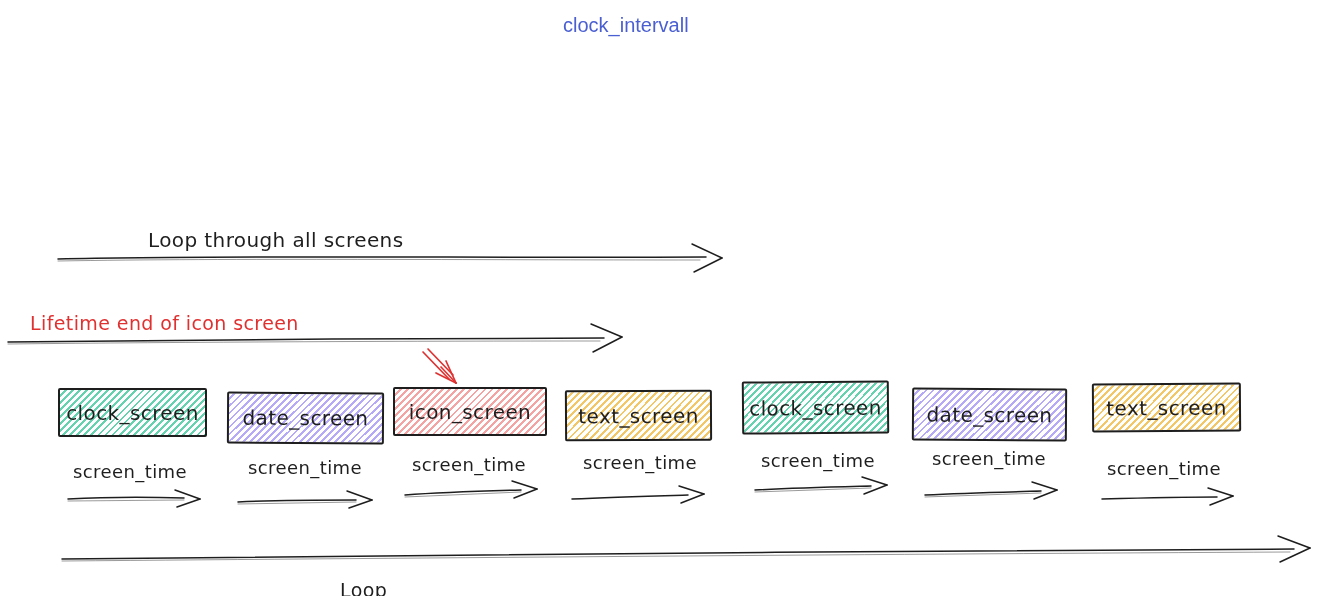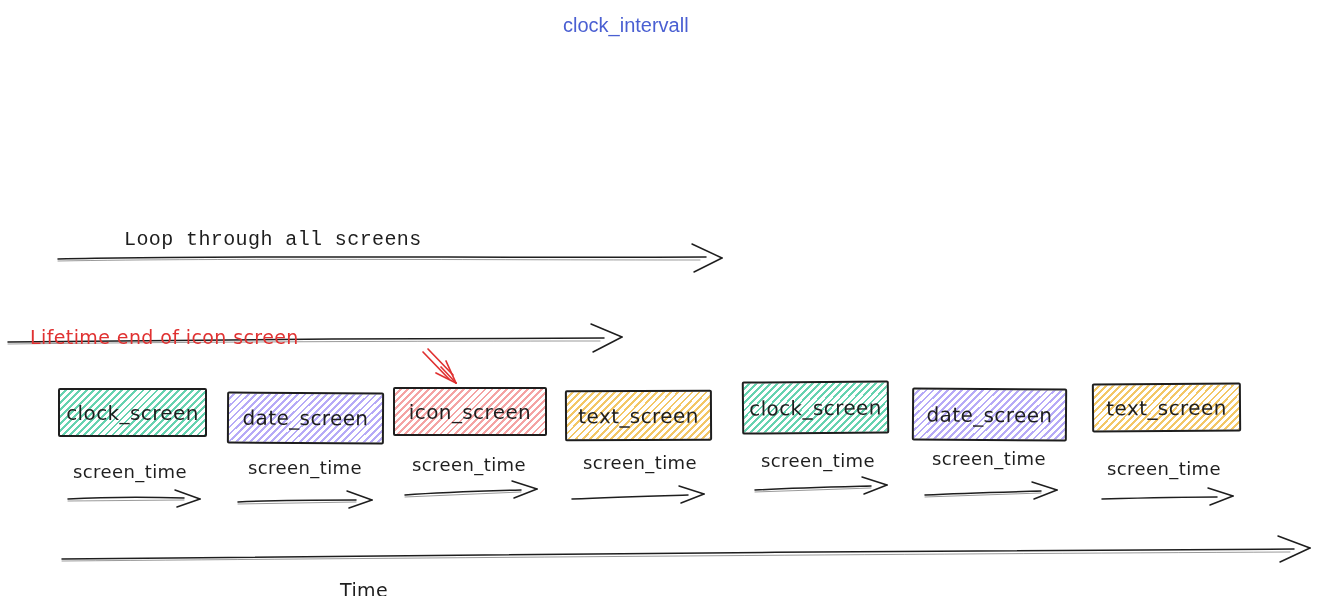--- a/index.html
+++ b/index.html
@@ -8,22 +8,22 @@
     font-family:"DejaVu Sans","Liberation Sans",sans-serif;color:#1e1e1e;
   }
   .layer{position:absolute;left:0;top:0;}
   .diagram-title{
     position:absolute;left:563px;top:14px;font-size:20px;
     font-family:"Liberation Sans","DejaVu Sans",sans-serif;color:#4a5fd2;
     white-space:nowrap;
   }
   .hand{letter-spacing:.4px;white-space:nowrap;}
   .arrow-label{position:absolute;font-size:20px;}
-  .loop-label{left:124px;top:228px;font-family:Liberation Mono, monospace;}
-  .lifetime-label{left:30px;top:312px;font-size:19px;color:#e03131;margin-top:14px;}
+  .loop-label{left:148px;top:228px;}
+  .lifetime-label{left:30px;top:312px;font-size:19px;color:#e03131;}
   .time-label{left:340px;top:579px;font-size:19px;}
   .st-label{position:absolute;width:130px;text-align:center;font-size:18px;}
   .screen-box{
     position:absolute;display:flex;align-items:center;justify-content:center;
     border:2px solid #1e1e1e;border-radius:2px;background-color:#fff;
     font-size:20px;letter-spacing:.4px;white-space:nowrap;
   }
   .fill-green{background-image:repeating-linear-gradient(135deg,
       rgba(63,199,155,0) 0 3px, rgba(63,199,155,.8) 3px 5px);}
   .fill-purple{background-image:repeating-linear-gradient(135deg,
@@ -111,21 +111,21 @@
       <path class="shadow" d="M62 561 C 420 558, 900 554, 1290 552"></path>
       <path d="M1310 548 L 1278 536"></path>
       <path d="M1310 548 L 1280 562"></path>
     </g>
   </svg>
 
   <div class="diagram-title">clock_intervall</div>
 
   <div class="arrow-label loop-label hand">Loop through all screens</div>
   <div class="arrow-label lifetime-label hand">Lifetime end of icon screen</div>
-  <div class="arrow-label time-label hand">Time</div>
+  <div class="arrow-label time-label hand">Loop</div>
 
   <div class="screen-box fill-green" style="left:58px;top:388px;width:145px;height:45px;">
     <span>clock_screen</span>
   </div>
   <div class="screen-box fill-purple" style="left:227px;top:392px;width:153px;height:48px;transform:rotate(.3deg);">
     <span>date_screen</span>
   </div>
   <div class="screen-box fill-red" style="left:393px;top:387px;width:150px;height:45px;">
     <span>icon_screen</span>
   </div>

